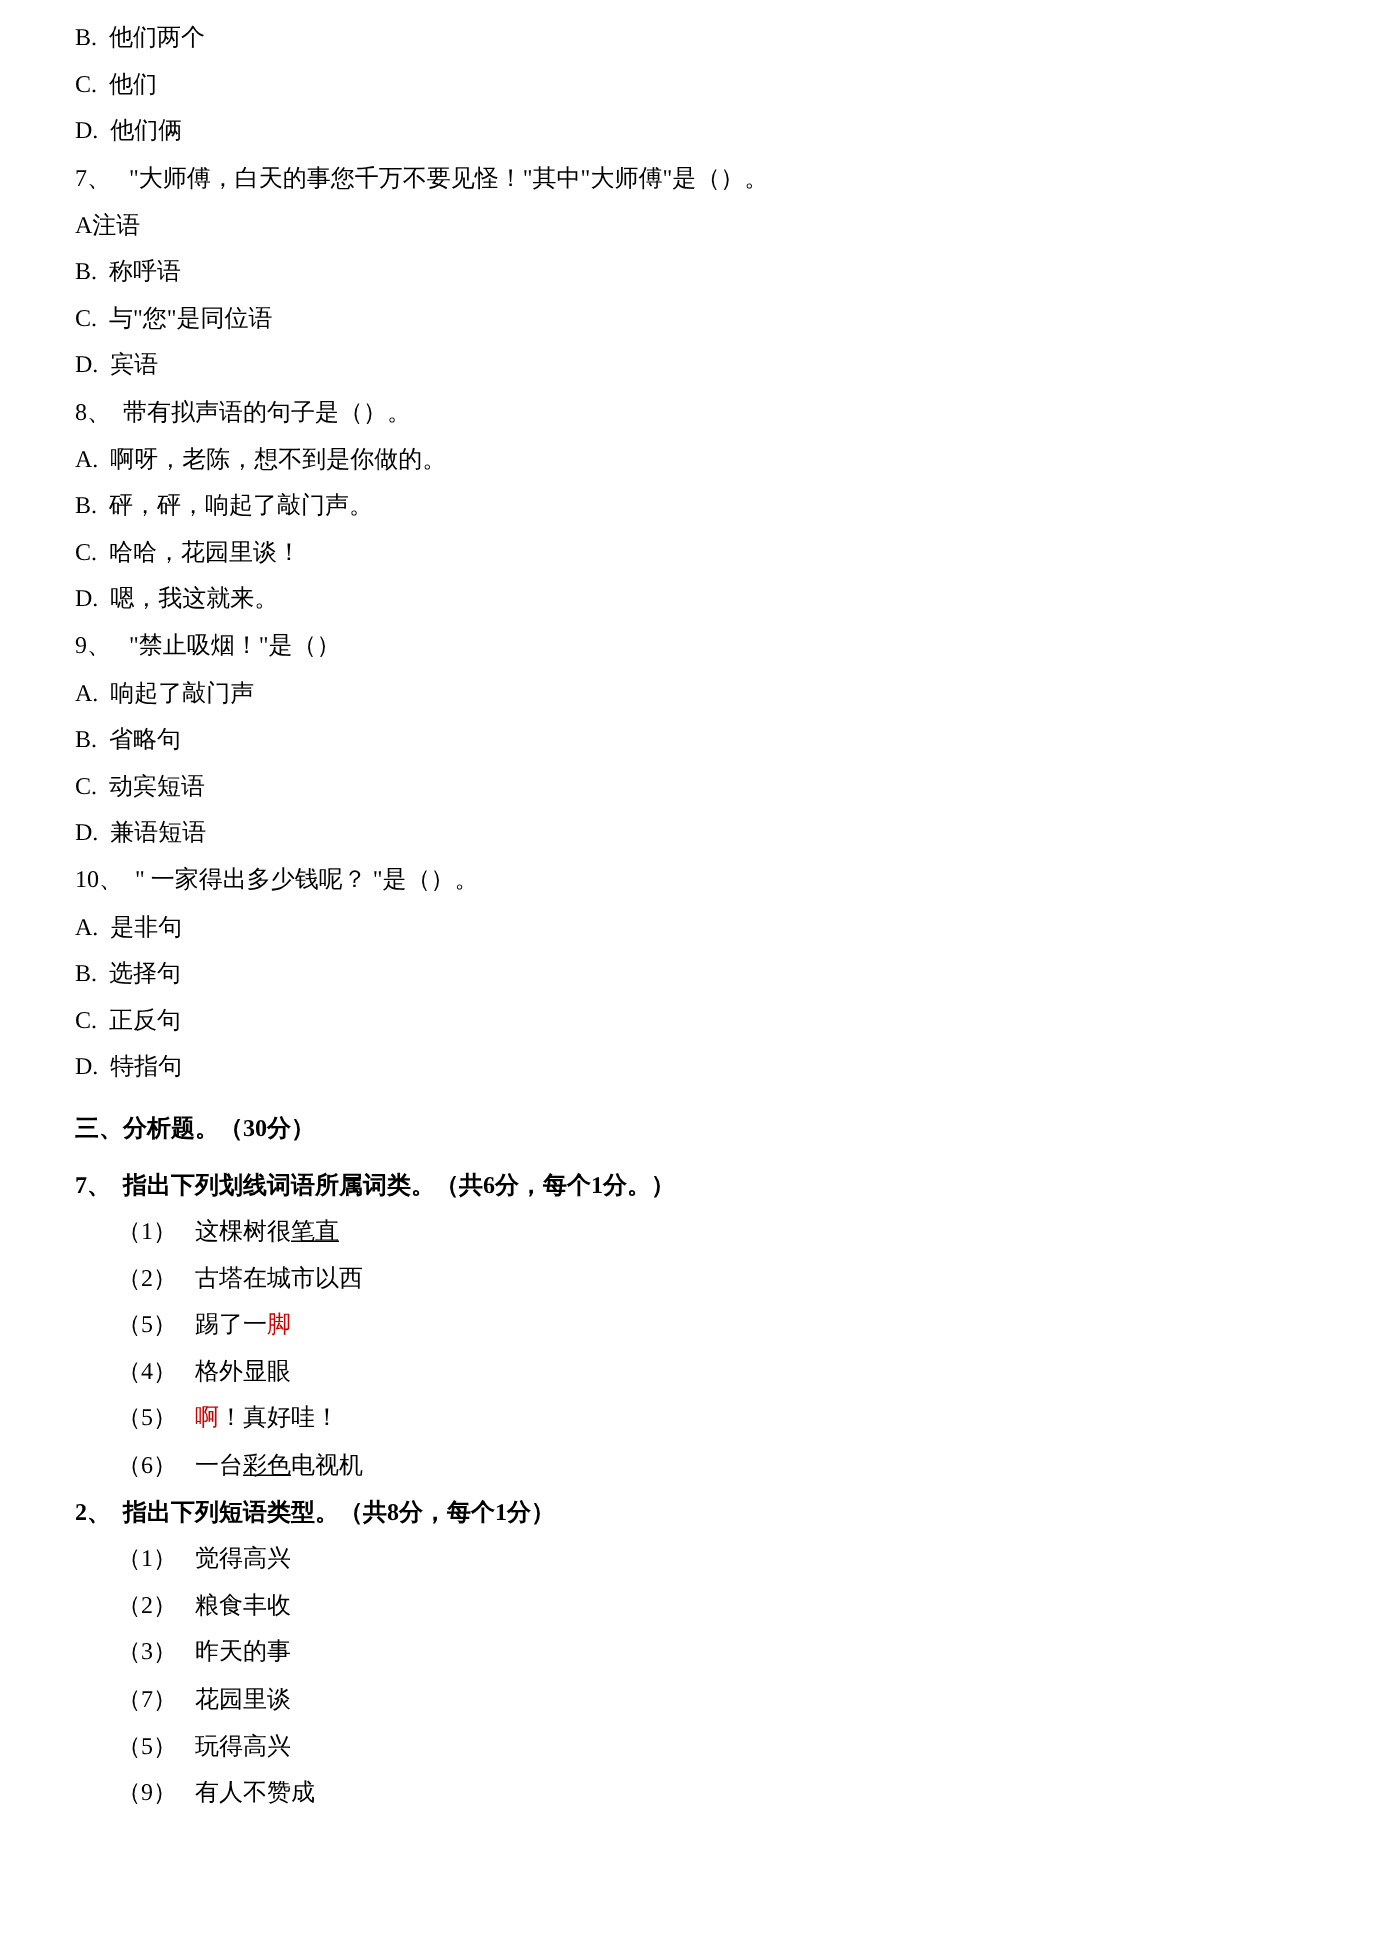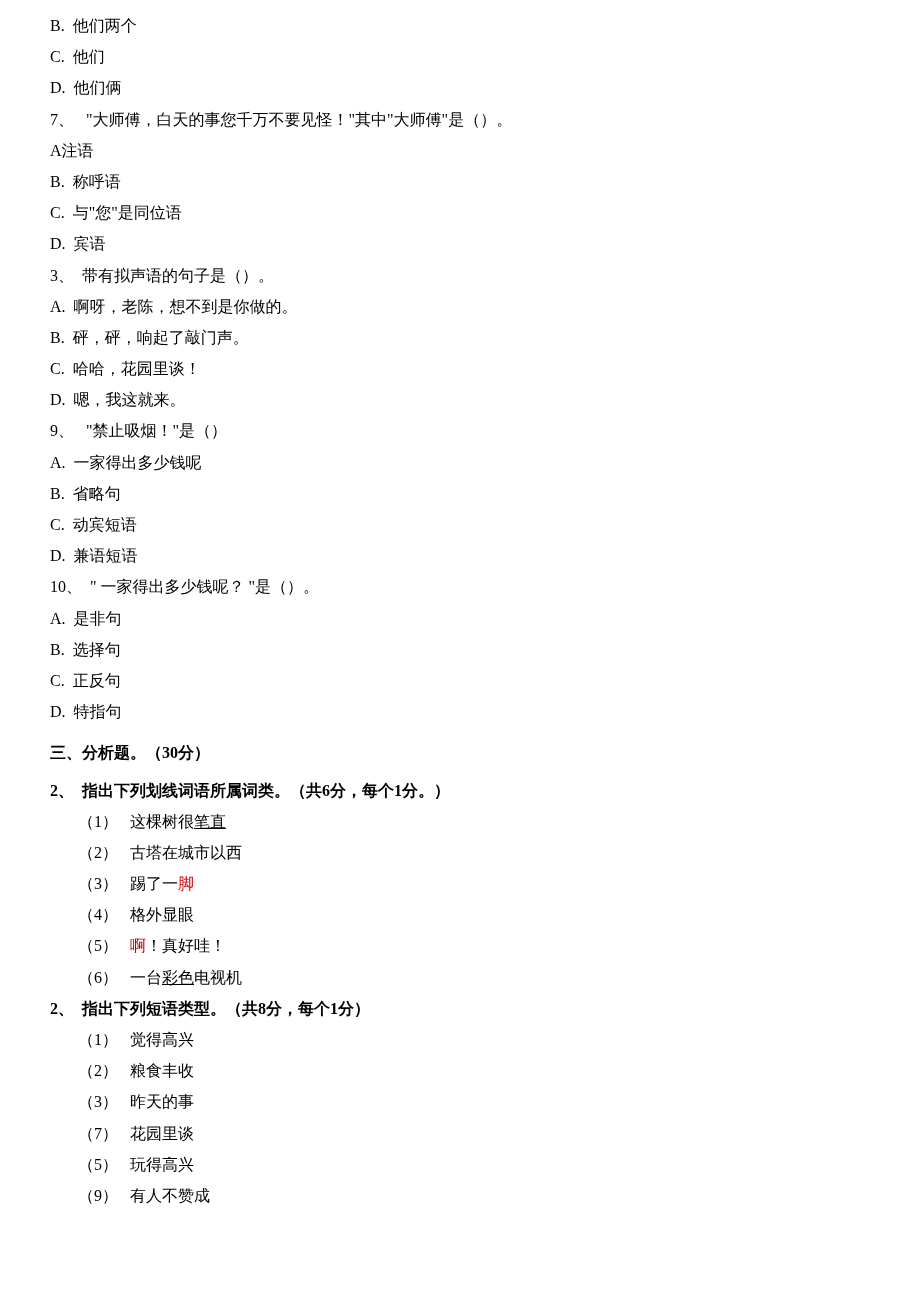--- a/index.html
+++ b/index.html
@@ -34,44 +34,44 @@
 <div class="line">B.  他们两个</div>
 <div class="line">C.  他们</div>
 <div class="line">D.  他们俩</div>
 
 <div class="line">7、   "大师傅，白天的事您千万不要见怪！"其中"大师傅"是（）。</div>
 <div class="line">A注语</div>
 <div class="line">B.  称呼语</div>
 <div class="line">C.  与"您"是同位语</div>
 <div class="line">D.  宾语</div>
 
-<div class="line">3、  带有拟声语的句子是（）。</div>
+<div class="line">8、  带有拟声语的句子是（）。</div>
 <div class="line">A.  啊呀，老陈，想不到是你做的。</div>
 <div class="line">B.  砰，砰，响起了敲门声。</div>
 <div class="line">C.  哈哈，花园里谈！</div>
 <div class="line">D.  嗯，我这就来。</div>
 
 <div class="line">9、   "禁止吸烟！"是（）</div>
-<div class="line">A.  一家得出多少钱呢</div>
+<div class="line">A.  响起了敲门声</div>
 <div class="line">B.  省略句</div>
 <div class="line">C.  动宾短语</div>
 <div class="line">D.  兼语短语</div>
 
 <div class="line">10、  " 一家得出多少钱呢？ "是（）。</div>
 <div class="line">A.  是非句</div>
 <div class="line">B.  选择句</div>
 <div class="line">C.  正反句</div>
 <div class="line">D.  特指句</div>
 
 <div class="line bold" style="margin-top:10px;margin-bottom:6px;">三、分析题。（30分）</div>
 
-<div class="line bold">2、  指出下列划线词语所属词类。（共6分，每个1分。）</div>
+<div class="line bold">7、  指出下列划线词语所属词类。（共6分，每个1分。）</div>
 <div class="line indent"><span>（1）   这棵树很</span><span class="underline">笔直</span></div>
 <div class="line indent">（2）   古塔在城市以西</div>
-<div class="line indent"><span>（3）   踢了一</span><span class="red">脚</span></div>
+<div class="line indent"><span>（5）   踢了一</span><span class="red">脚</span></div>
 <div class="line indent">（4）   格外显眼</div>
 <div class="line indent"><span>（5）   </span><span class="red">啊</span><span>！真好哇！</span></div>
 <div class="line indent"><span>（6）   一台</span><span class="underline">彩色</span><span>电视机</span></div>
 
 <div class="line bold">2、  指出下列短语类型。（共8分，每个1分）</div>
 <div class="line indent">（1）   觉得高兴</div>
 <div class="line indent">（2）   粮食丰收</div>
 <div class="line indent">（3）   昨天的事</div>
 <div class="line indent">（7）   花园里谈</div>
 <div class="line indent">（5）   玩得高兴</div>

